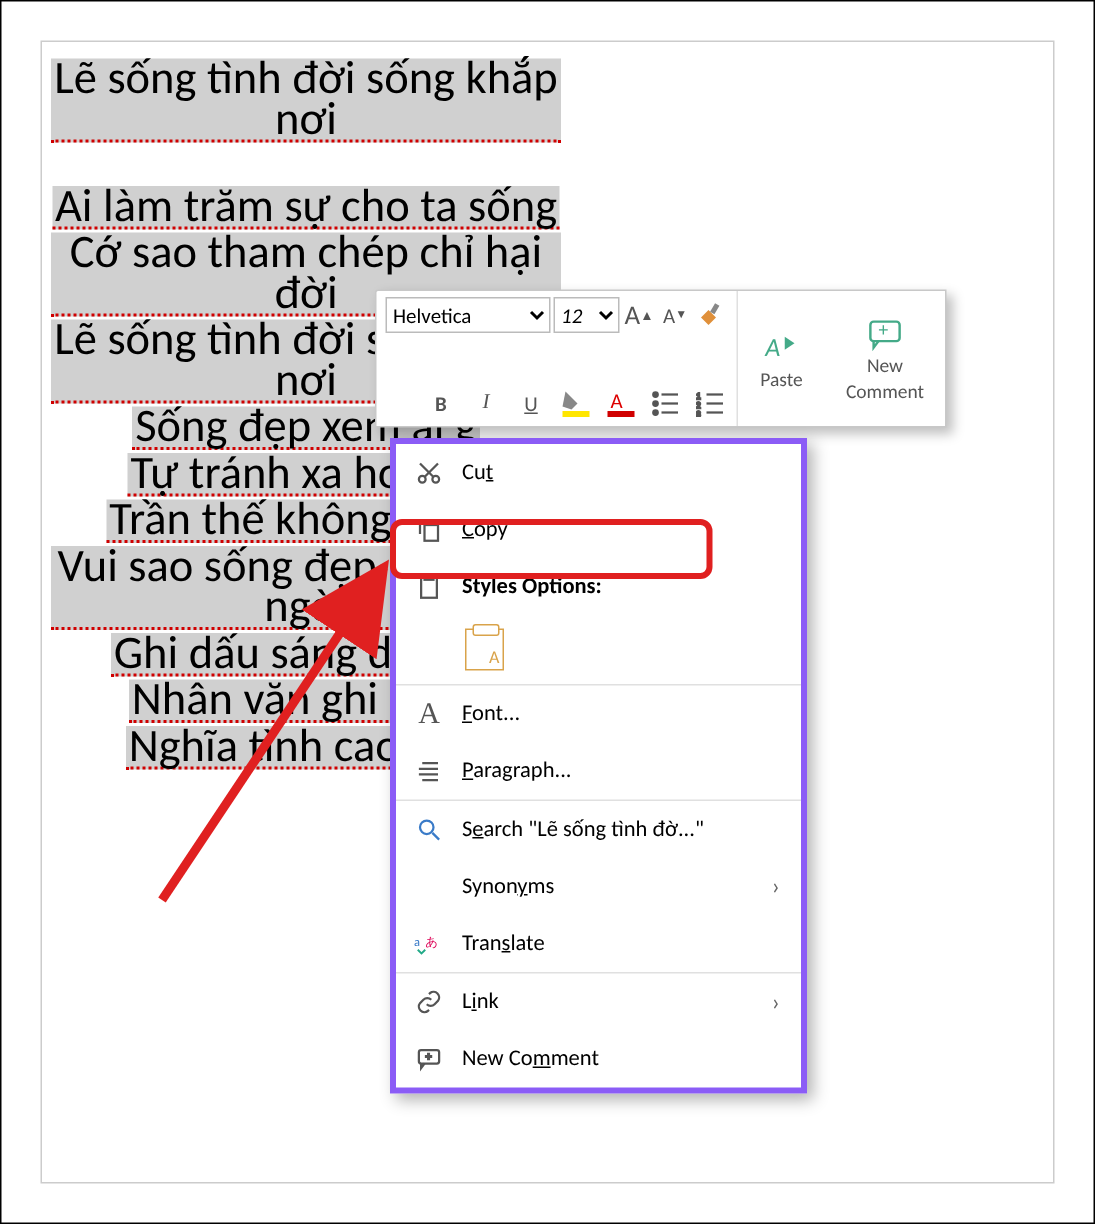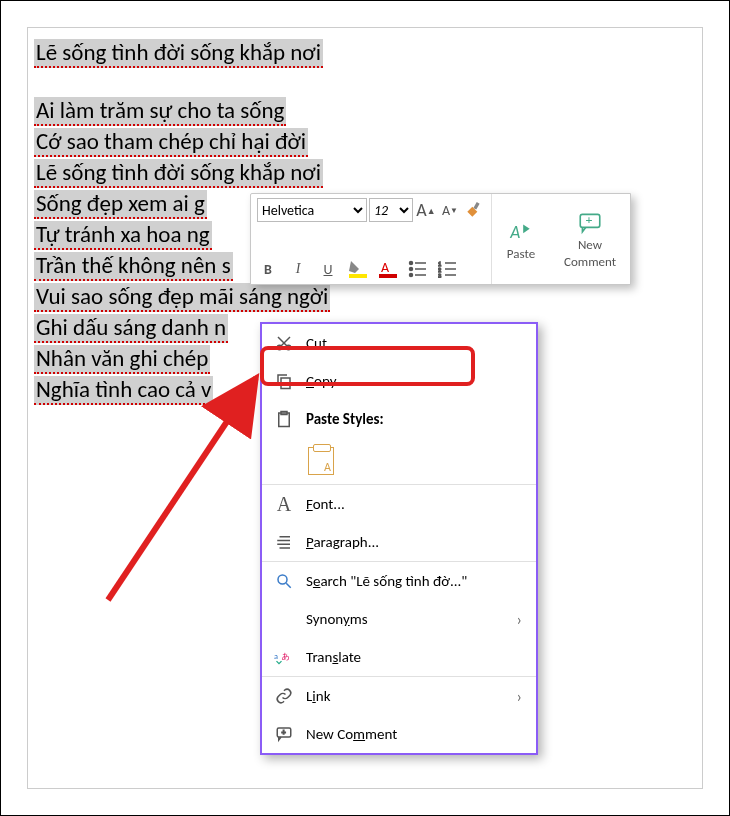--- a/index.html
+++ b/index.html
@@ -1,32 +1,32 @@
 <!DOCTYPE html>
 <html><head>
 <meta charset="utf-8">
 <style>
   *{box-sizing:border-box;margin:0;padding:0;font-family:"Segoe UI",Calibri,Arial,sans-serif;}
   body{background:#fff;width:730px;height:816px;position:relative;border:1px solid #000;}
   .page{position:absolute;left:26px;top:26px;right:26px;bottom:26px;border:1px solid #ccc;padding:10px 6px;overflow:hidden;background:#fff;}
-  .poem{text-align:left;width:340px;font-size:23px;line-height:27px;}
+  .poem{text-align:center;width:340px;font-size:31px;line-height:27px;}
   .poem .line{display:inline-block;background:#d0d0d0;border-bottom:2px dotted #d00000;margin:1px 0;padding:0 2px;}
   .mini-toolbar{position:absolute;left:222px;top:165px;background:#fff;border:1px solid #c8c8c8;box-shadow:4px 4px 8px rgba(0,0,0,.25);display:flex;align-items:stretch;height:92px;border-top-left-radius:2px;}
   .tb-group{padding:4px 6px;border-right:1px solid #e0e0e0;display:flex;flex-direction:column;justify-content:space-between;}
-  .row{display:flex;align-items:center;gap:2px;}
+  .row{display:flex;align-items:center;gap:2px;justify-content:flex-end;}
   select.font,select.size{border:1px solid #bbb;background:#fff;height:24px;font-size:14px;}
   select.font{width:110px;}
   select.size{width:44px;font-style:italic;}
   .abtn{width:22px;height:22px;display:flex;align-items:center;justify-content:center;font-size:14px;color:#555;}
   .abtn.big{font-size:18px;}
   .styles{display:flex;flex-direction:column;align-items:center;justify-content:center;width:58px;gap:2px;font-size:13px;color:#555;}
   .styles svg{width:26px;height:26px;}
   .newc{display:flex;flex-direction:column;align-items:center;justify-content:center;width:80px;gap:2px;font-size:13px;color:#555;text-align:center;}
   .newc svg{width:26px;height:26px;}
-  .ctx{position:absolute;left:232px;top:294px;width:278px;background:#fff;border:2px solid #8b5cf6;box-shadow:4px 4px 10px rgba(0,0,0,.3);font-size:15px;}
+  .ctx{position:absolute;left:232px;top:264px;width:278px;background:#fff;border:4px solid #8b5cf6;box-shadow:4px 4px 10px rgba(0,0,0,.3);font-size:15px;}
   .ctx-row{display:flex;align-items:center;height:38px;padding-left:44px;position:relative;cursor:default;}
   .ctx-row .ic{position:absolute;left:12px;width:20px;height:20px;display:flex;align-items:center;justify-content:center;}
   .ctx-row.bold{font-weight:600;}
   .ctx-row .arrow{position:absolute;right:14px;color:#666;font-size:16px;}
   .paste-row{height:46px;padding-left:44px;display:flex;align-items:center;}
   .paste-box{width:26px;height:28px;border:1px solid #d9a34a;background:#fff;position:relative;margin-left:2px;display:flex;align-items:flex-end;justify-content:flex-end;}
   .paste-box::before{content:"";position:absolute;top:-4px;left:4px;width:16px;height:6px;border:1px solid #d9a34a;background:#fff;border-radius:2px;}
   .paste-box span{font-size:12px;color:#d9a34a;padding:0 2px;}
   .sep{height:1px;background:#e0e0e0;margin:0;}
   .copy-highlight{position:absolute;left:232px;top:318px;width:215px;height:40px;border:4px solid #e02020;border-radius:8px;pointer-events:none;z-index:10;}
@@ -144,21 +144,21 @@
       </span>
       <span><u class="m">C</u>opy</span>
     </div>
     <div class="ctx-row bold">
       <span class="ic">
         <svg width="18" height="18" viewBox="0 0 24 24" fill="none" stroke="#555" stroke-width="2">
             <rect x="5" y="4" width="14" height="18"></rect>
             <rect x="8" y="2" width="8" height="4"></rect>
           </svg>
       </span>
-      <span>Paste Styles:</span>
+      <span>Styles Options:</span>
     </div>
     <div class="paste-row">
       <div class="paste-box">
           <span>A</span>
         </div>
     </div>
     <div class="sep"></div>
     <div class="ctx-row">
       <span class="ic" style="font-family:serif;font-size:20px;color:#555;">A</span>
       <span><u class="m">F</u>ont...</span>

